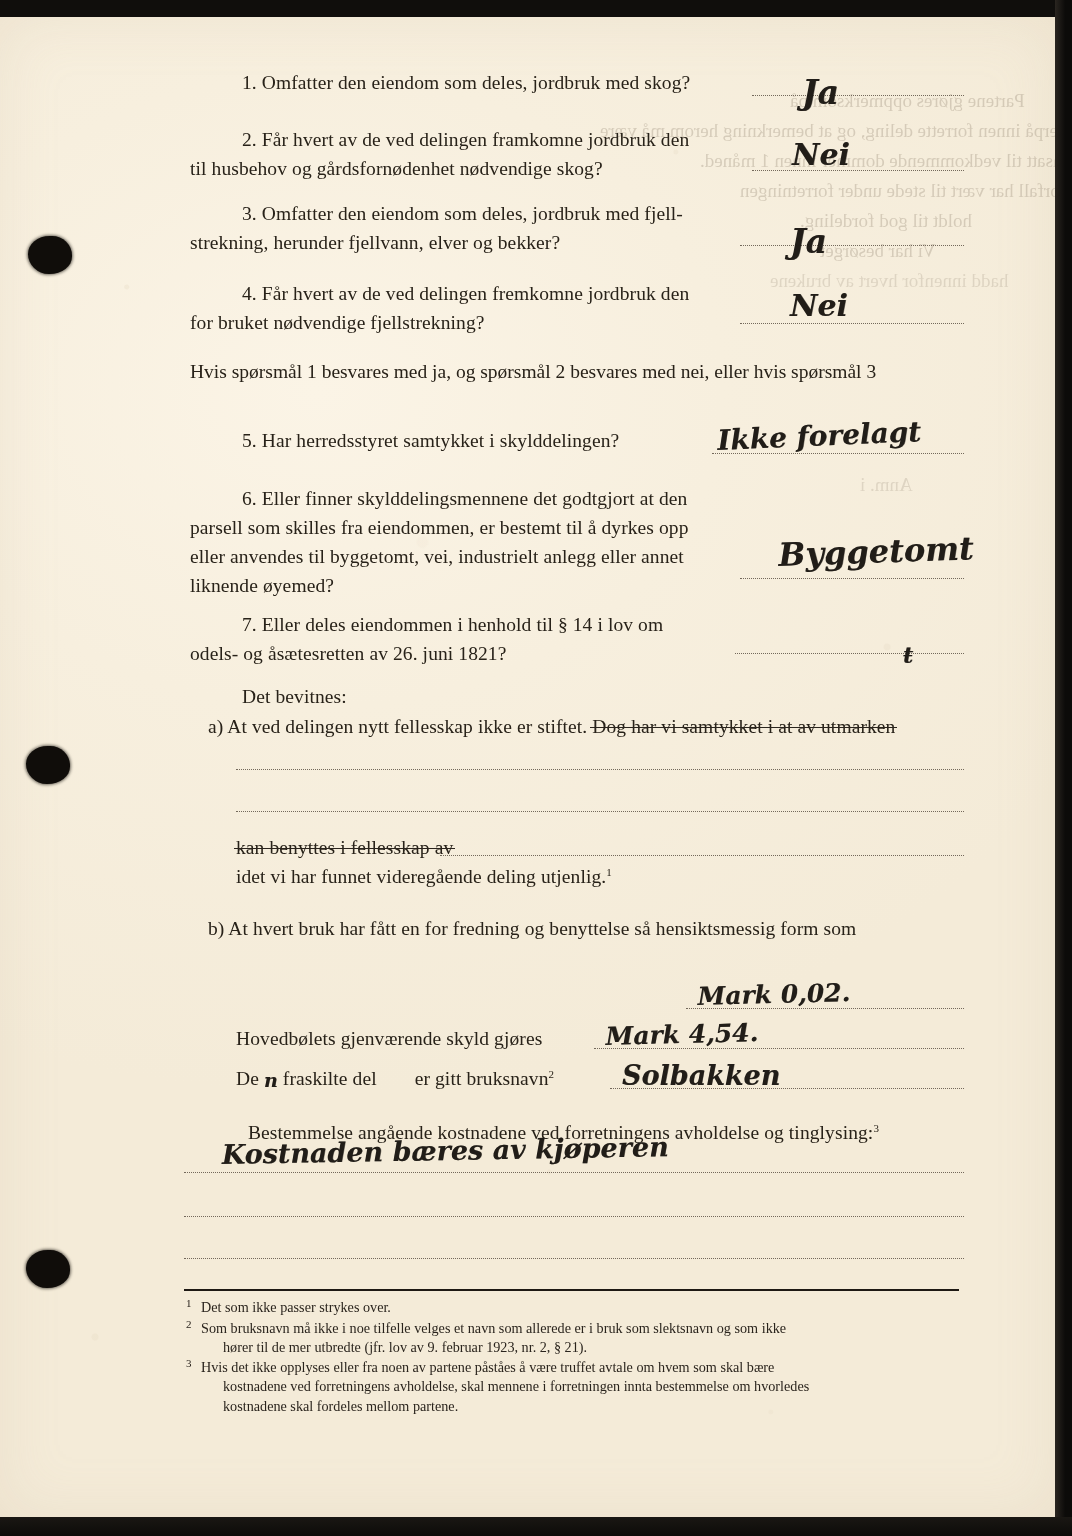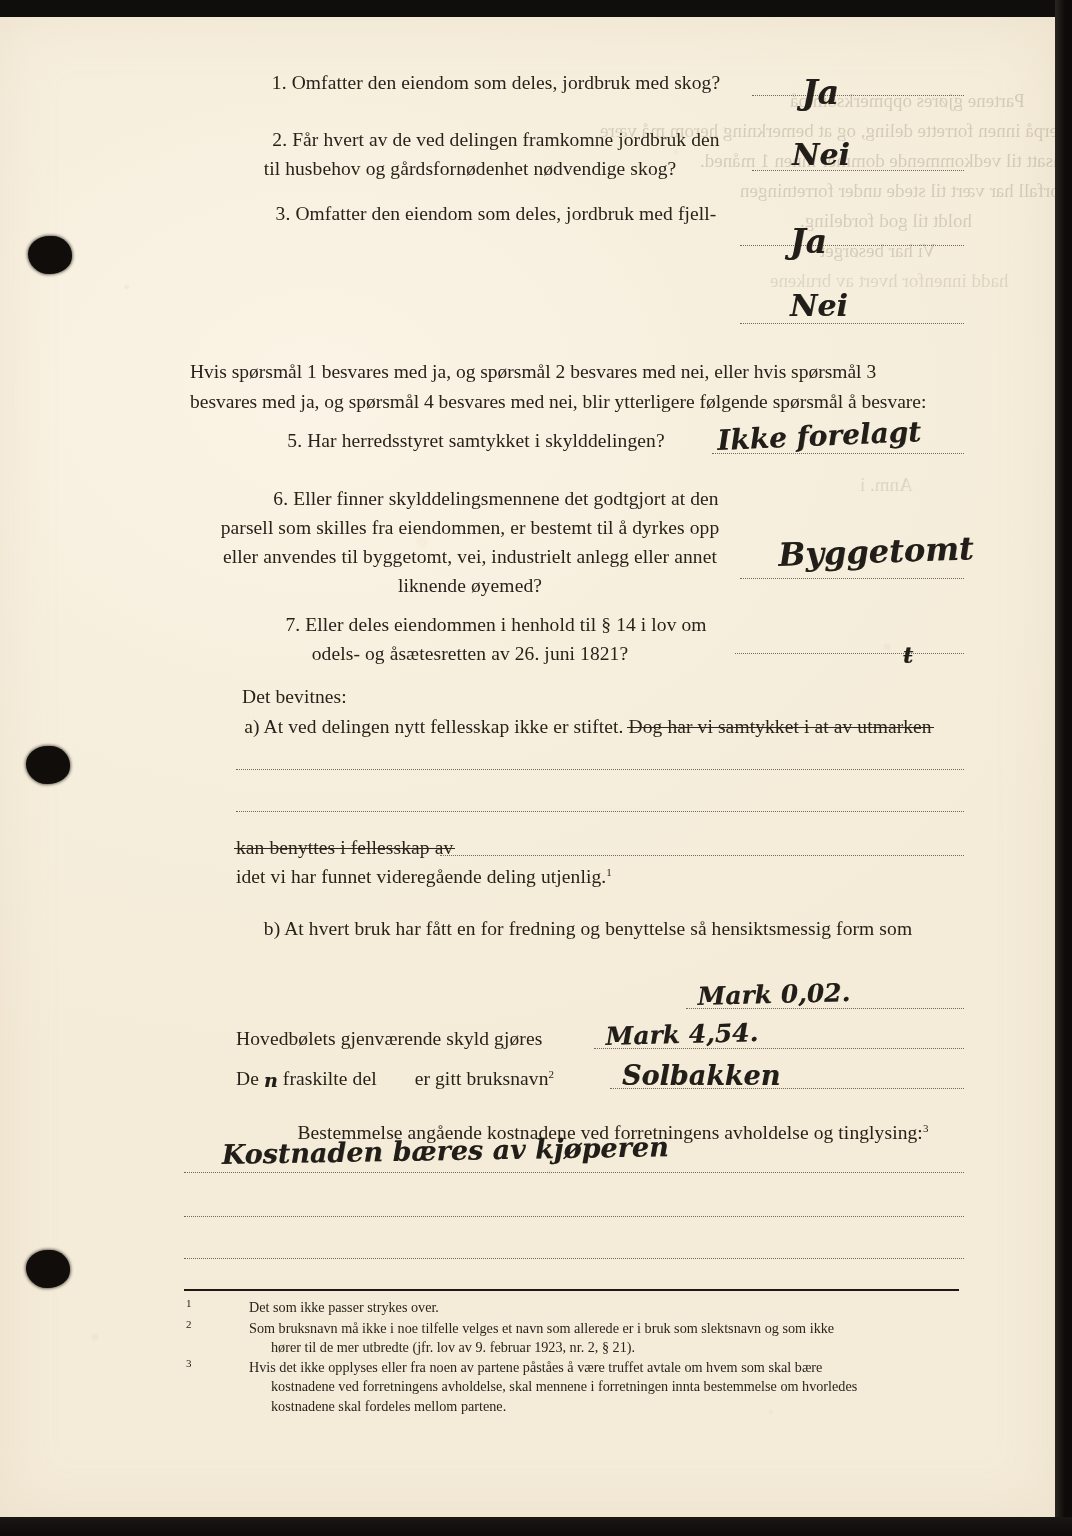--- a/index.html
+++ b/index.html
@@ -76,21 +76,20 @@
     width: 1056px; height: 1500px;
     color: #241f19;
   }
   .blk { position: absolute; }
 
   .q {
     font-size: 19.5px;
     line-height: 29px;
     color: #282219;
     letter-spacing: .1px;
-    text-align: center;
   }
   .q .indent { display:inline-block; width:52px; }
 
   .para {
     font-size: 19.5px;
     line-height: 30px;
     color: #282219;
     text-align: justify;
   }
 
@@ -132,21 +131,21 @@
 
   
   .fn {
     font-size: 14.2px;
     line-height: 19.6px;
     color: #2a241d;
     text-align: justify;
   }
   .fn-row { display:flex; }
   .fn-num { width: 15px; flex: 0 0 15px; font-size: 11.5px; padding-top:1px; }
-  .fn-txt { flex: 1 1 auto; margin-left: 48px; }
+  .fn-txt { flex: 1 1 auto; }
   .fn-txt .cont { display:block; padding-left: 22px; }
 
   
   .ghost {
     position: absolute;
     font-family: "Liberation Serif", serif;
     font-size: 19px;
     line-height: 30px;
     color: #8d7f6c;
     opacity: .30;
@@ -186,30 +185,35 @@
       <div><span class="indent"></span><span>2.</span>
         <span>Får hvert av de ved delingen framkomne jordbruk den</span></div>
       <div><span>til husbehov og gårdsfornødenhet nødvendige skog?</span></div>
     </div>
     <div class="dots" style="left:752px; top:170px; width:212px;"></div>
     <div class="hw" style="left:792px; top:137px; font-size:30px;">Nei</div>
 
     <div class="blk q" style="left:190px; top:199px; width:560px;">
       <div><span class="indent"></span><span>3.</span>
         <span>Omfatter den eiendom som deles, jordbruk med fjell-</span></div>
+      <div><span>strekning, herunder fjellvann, elver og bekker?</span></div>
     </div>
     <div class="dots" style="left:740px; top:245px; width:224px;"></div>
     <div class="hw" style="left:790px; top:222px; font-size:33px;">Ja</div>
 
+    <div class="blk q" style="left:190px; top:279px; width:560px;">
+      <div><span class="indent"></span><span>4.</span>
+        <span>Får hvert av de ved delingen fremkomne jordbruk den</span></div>
+      <div><span>for bruket nødvendige fjellstrekning?</span></div>
+    </div>
     <div class="dots" style="left:740px; top:323px; width:224px;"></div>
     <div class="hw" style="left:790px; top:288px; font-size:30px;">Nei</div>
 
     <div class="blk para" style="left:190px; top:357px; width:775px;">
       <div><span class="indent"></span><span>Hvis spørsmål 1 besvares med ja, og spørsmål 2 besvares med nei, eller hvis spørsmål 3</span></div>
-      <div><span>besvares med ja, og spørsmål 4 besvares med nei, blir ytterligere følgende spørsmål å besvare:</span></div>
     </div>
 
     <div class="blk q" style="left:190px; top:426px; width:520px;">
       <span class="indent"></span><span>5.</span>
       <span>Har herredsstyret samtykket i skylddelingen?</span>
     </div>
     <div class="dots" style="left:712px; top:453px; width:252px;"></div>
     <div class="hw" style="left:718px; top:424px; font-size:28px; transform:rotate(-2.5deg);">Ikke forelagt</div>
 
     <div class="blk q" style="left:190px; top:484px; width:560px;">

